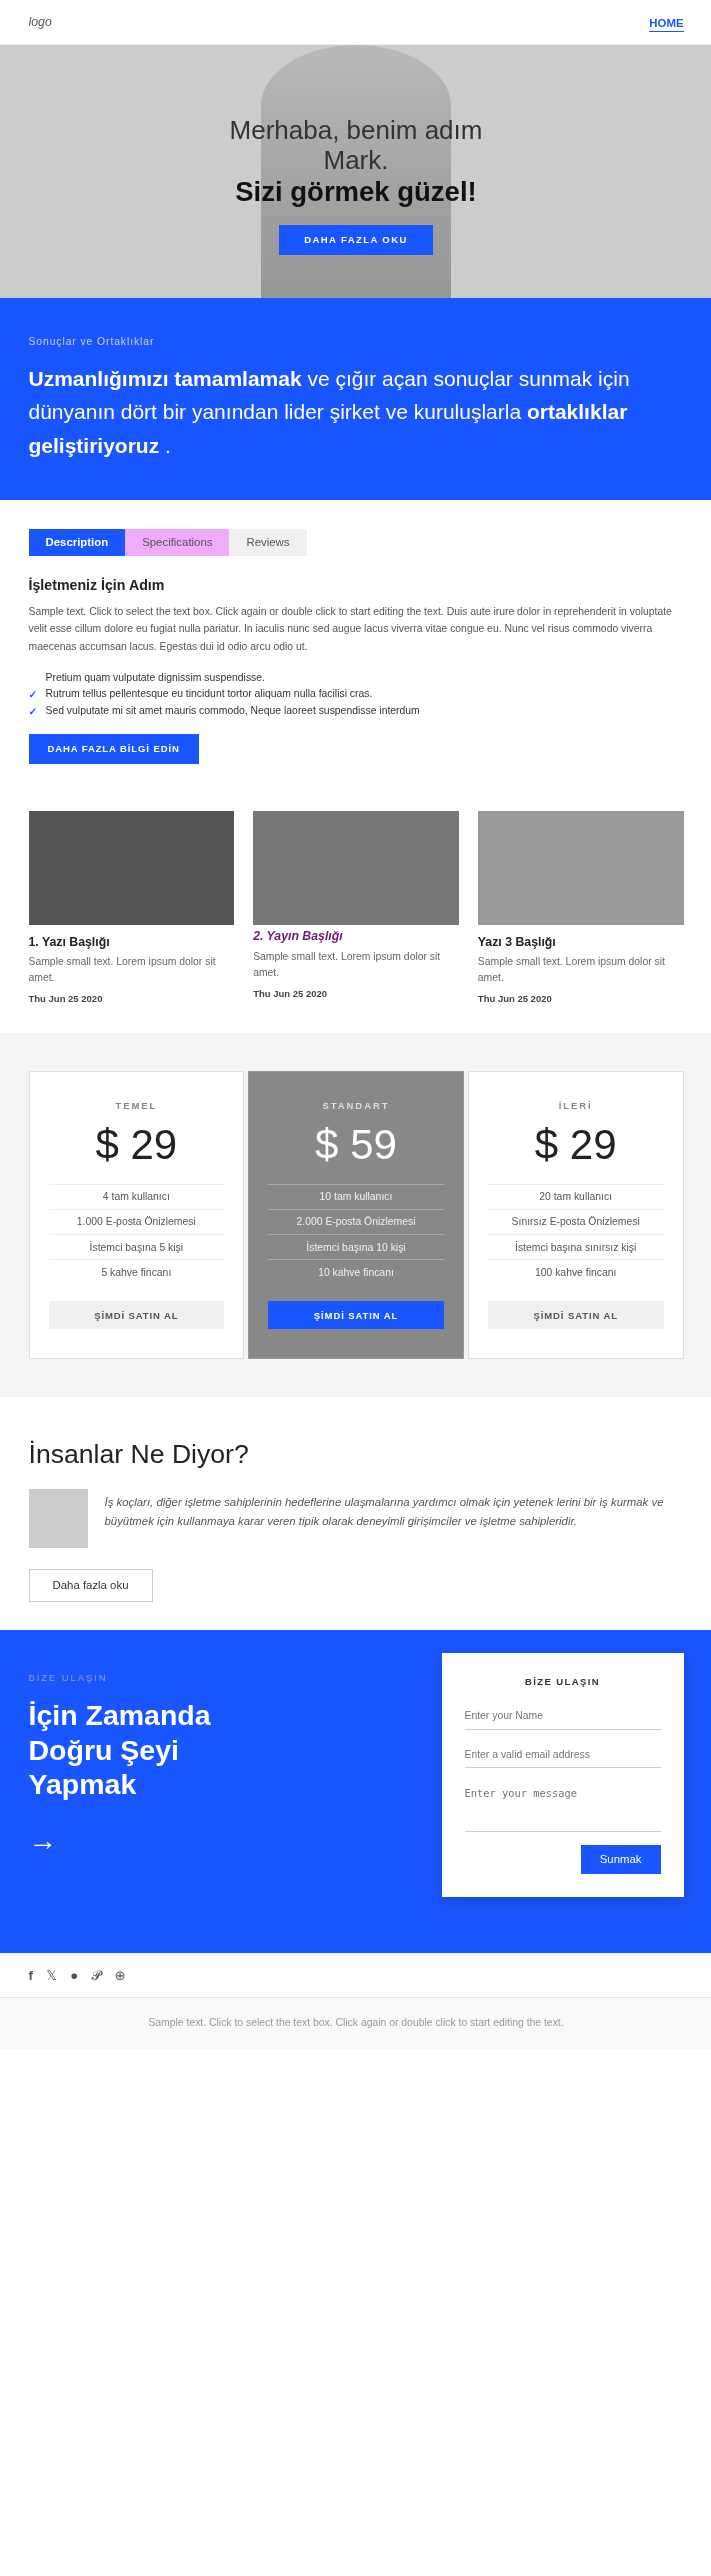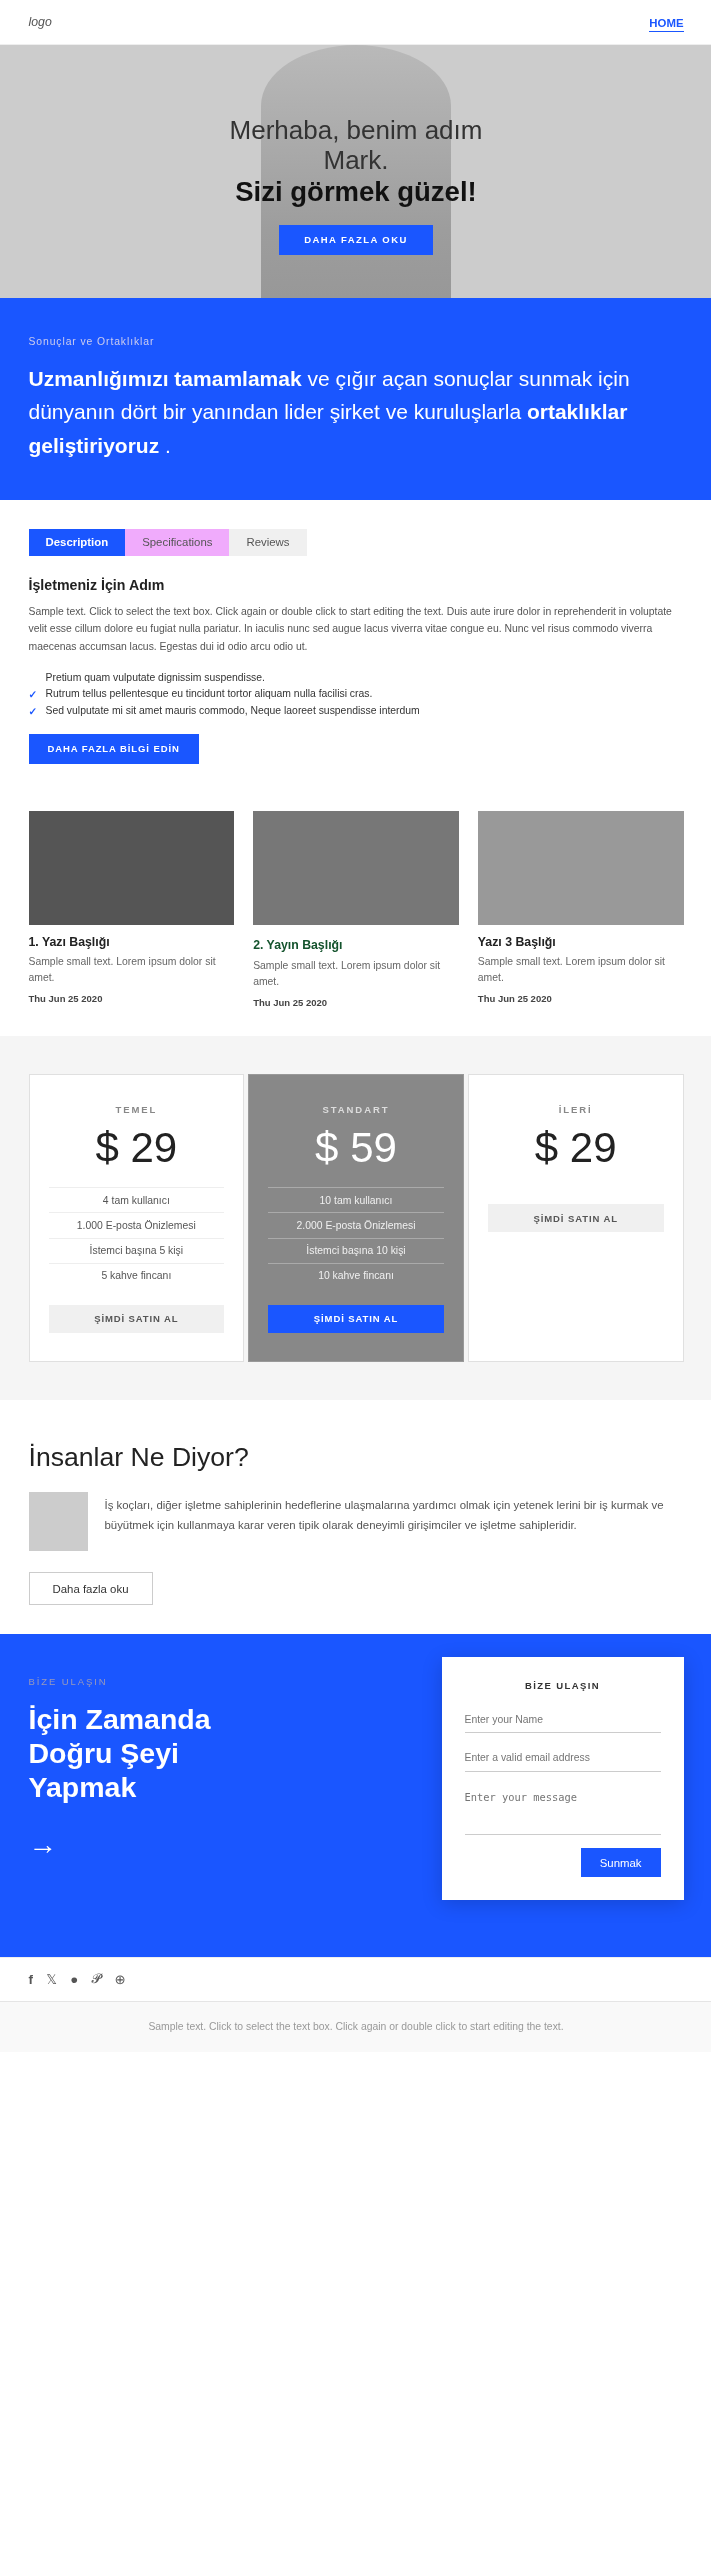--- a/index.html
+++ b/index.html
@@ -66,21 +66,21 @@
 
     <div>
       <div style="width:100%; height:114px; background:#555;"></div>
       <h4 style="font-size:12.3px; font-weight:700; color:#222; margin-top:9.5px; margin-bottom:5.7px;">1. Yazı Başlığı</h4>
       <p style="font-size:10.4px; color:#666; line-height:1.5; margin-bottom:7.6px;">Sample small text. Lorem ipsum dolor sit amet.</p>
       <p style="font-size:9.5px; color:#444; font-weight:700;">Thu Jun 25 2020</p>
     </div>
 
     <div>
       <div style="width:100%; height:114px; background:#777;"></div>
-      <h4 style="font-size:12.3px; font-weight:700; color:#14532d; margin-top:13px; margin-bottom:5.7px;">2. Yayın Başlığı</h4>
+      <h4 style="font-size:12.3px; font-weight:700; color:#701a75; margin-top:4px; margin-bottom:5.7px;font-style:italic;">2. Yayın Başlığı</h4>
       <p style="font-size:10.4px; color:#666; line-height:1.5; margin-bottom:7.6px;">Sample small text. Lorem ipsum dolor sit amet.</p>
       <p style="font-size:9.5px; color:#444; font-weight:700;">Thu Jun 25 2020</p>
     </div>
 
     <div>
       <div style="width:100%; height:114px; background:#999;"></div>
       <h4 style="font-size:12.3px; font-weight:700; color:#222; margin-top:9.5px; margin-bottom:5.7px;">Yazı 3 Başlığı</h4>
       <p style="font-size:10.4px; color:#666; line-height:1.5; margin-bottom:7.6px;">Sample small text. Lorem ipsum dolor sit amet.</p>
       <p style="font-size:9.5px; color:#444; font-weight:700;">Thu Jun 25 2020</p>
     </div>
@@ -110,30 +110,36 @@
         <p style="font-size:10.4px; color:#f0f0f0; padding:6.6px 0; border-top:0.9px solid #aaa;">2.000 E-posta Önizlemesi</p>
         <p style="font-size:10.4px; color:#f0f0f0; padding:6.6px 0; border-top:0.9px solid #aaa;">İstemci başına 10 kişi</p>
         <p style="font-size:10.4px; color:#f0f0f0; padding:6.6px 0; border-top:0.9px solid #aaa;">10 kahve fincanı</p>
       </div>
       <button style="margin-top:17px; padding:8.5px 0; width:100%; background:#1a56ff; color:#fff; border:none; font-size:9.5px; font-weight:700; letter-spacing:0.9px; text-transform:uppercase; cursor:pointer;">ŞİMDİ SATIN AL</button>
     </div>
 
     <div style="background:#fff; padding:28.5px 19px; text-align:center; border:0.9px solid #e0e0e0;">
       <p style="font-size:9.5px; letter-spacing:1.9px; font-weight:700; text-transform:uppercase; color:#888; margin-bottom:9.5px;">İLERİ</p>
       <p style="font-size:42px; font-weight:300; color:#222; margin-bottom:15px;">$ 29</p>
+      <div>
+        <p style="font-size:10.4px; color:#555; padding:6.6px 0; border-top:0.9px solid #eee;">20 tam kullanıcı</p>
+        <p style="font-size:10.4px; color:#555; padding:6.6px 0; border-top:0.9px solid #eee;">Sınırsız E-posta Önizlemesi</p>
+        <p style="font-size:10.4px; color:#555; padding:6.6px 0; border-top:0.9px solid #eee;">İstemci başına sınırsız kişi</p>
+        <p style="font-size:10.4px; color:#555; padding:6.6px 0; border-top:0.9px solid #eee;">100 kahve fincanı</p>
+      </div>
       <button style="margin-top:17px; padding:8.5px 0; width:100%; background:#f0f0f0; color:#555; border:none; font-size:9.5px; font-weight:700; letter-spacing:0.9px; text-transform:uppercase; cursor:pointer;">ŞİMDİ SATIN AL</button>
     </div>
   </div>
 </div>
 
 <div style="padding:42px 28.5px 28.5px;">
   <h2 style="font-size:26.6px; font-weight:400; color:#222; margin-bottom:19px;">İnsanlar Ne Diyor?</h2>
   <div style="display:flex; gap:17px; align-items:flex-start;">
     <div style="width:59px; height:59px; background:#ccc; flex-shrink:0;"></div>
-    <p style="font-size:11.4px; color:#555; line-height:1.7; padding-top:3.8px;">İş koçları, diğer işletme sahiplerinin hedeflerine ulaşmalarına yardımcı olmak için yetenek lerini bir iş kurmak ve büyütmek için kullanmaya karar veren tipik olarak deneyimli girişimciler ve işletme sahipleridir.</p>
+    <p style="font-size:11.4px; color:#555; line-height:1.7; padding-top:3.8px;font-style:italic;">İş koçları, diğer işletme sahiplerinin hedeflerine ulaşmalarına yardımcı olmak için yetenek lerini bir iş kurmak ve büyütmek için kullanmaya karar veren tipik olarak deneyimli girişimciler ve işletme sahipleridir.</p>
   </div>
   <button style="margin-top:21px; padding:9.5px 23px; border:0.9px solid #ccc; font-size:11.4px; color:#333; cursor:pointer; background:none;">Daha fazla oku</button>
 </div>
 
 <div style="background:#1a56ff; padding:42px 28.5px 57px; position:relative; min-height:323px;">
   <p style="font-size:9.5px; color:#99b; letter-spacing:1.9px; text-transform:uppercase; margin-bottom:15px;">BİZE ULAŞIN</p>
   <h2 style="font-size:28.5px; font-weight:900; color:#fff; line-height:1.2; margin-bottom:23px;">
     <span>İçin Zamanda</span><br>
     <span>Doğru Şeyi</span><br>
     <span>Yapmak</span>

